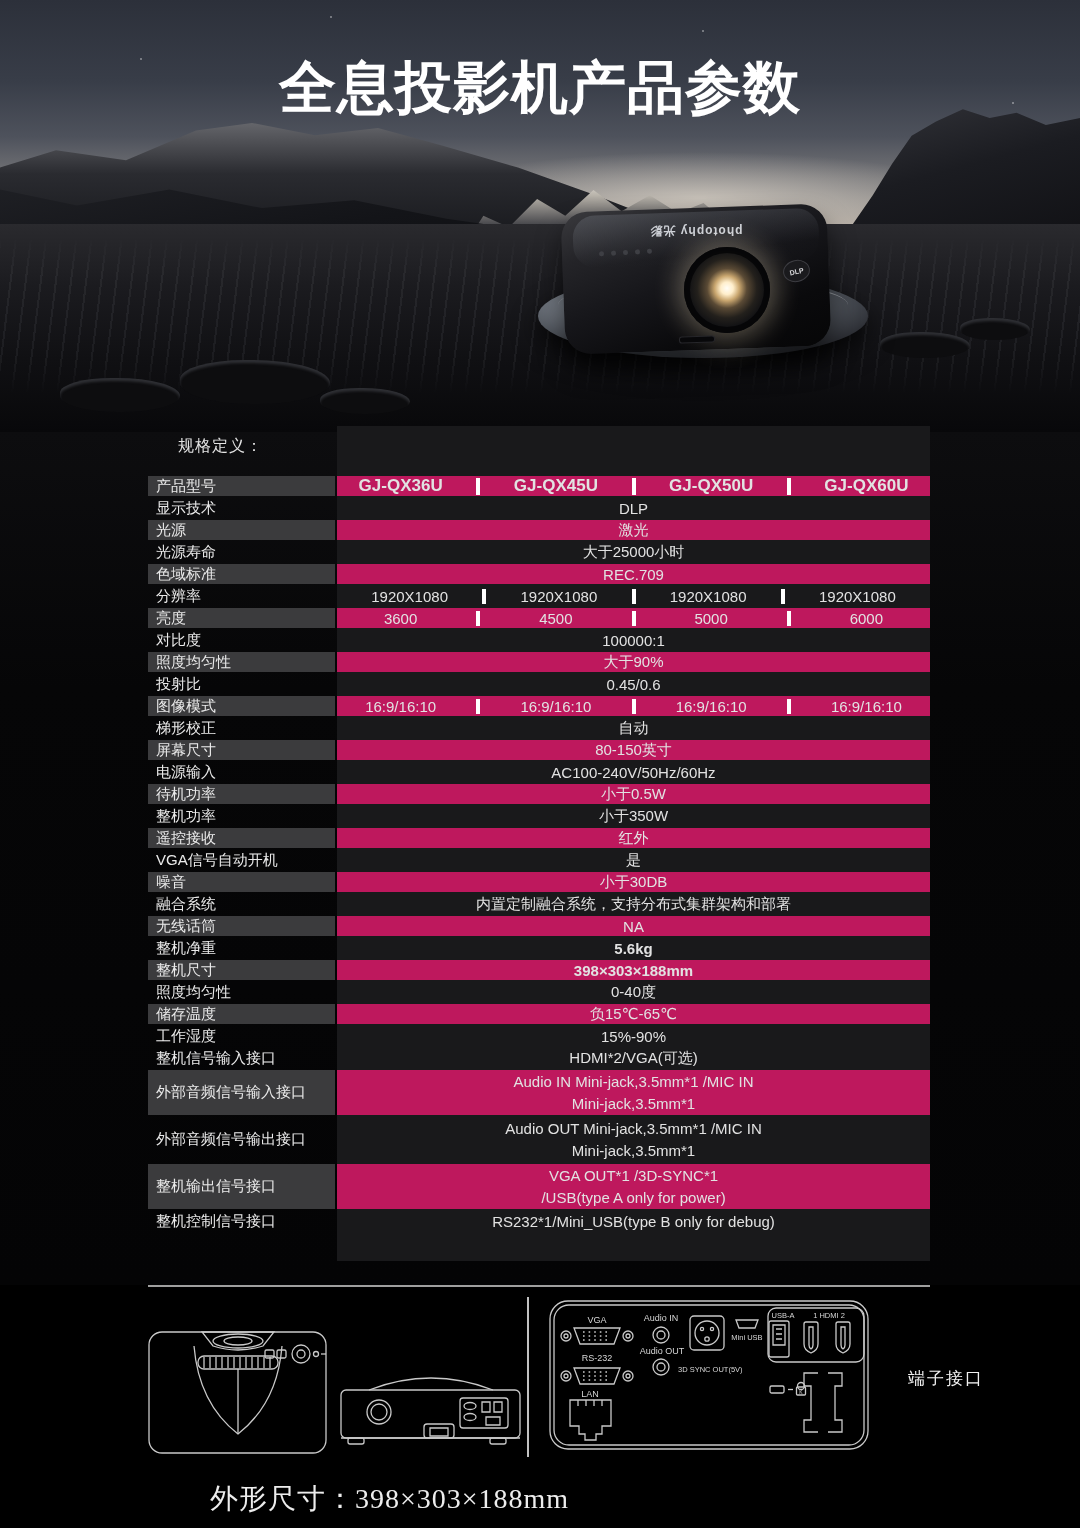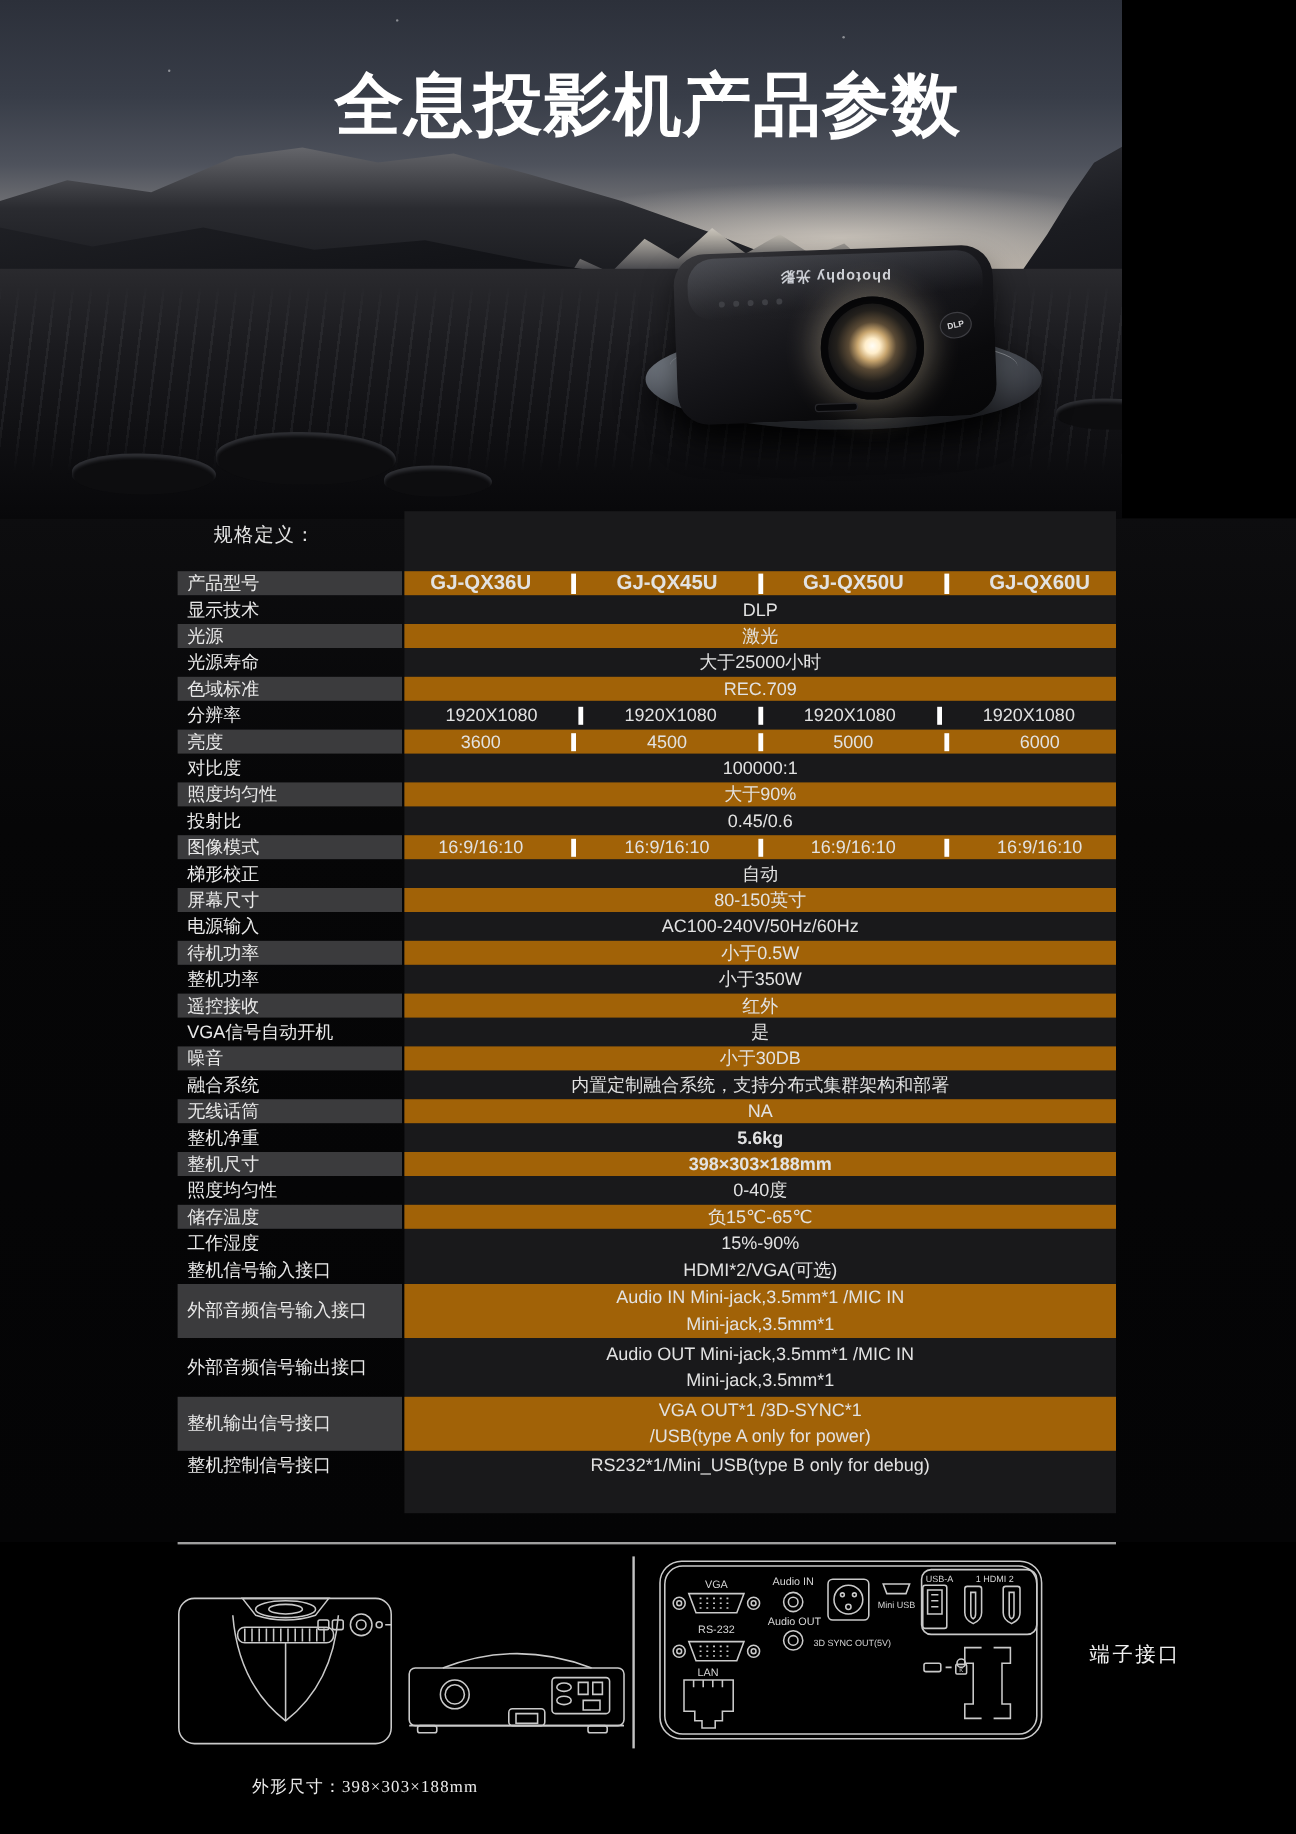--- a/index.html
+++ b/index.html
@@ -1,21 +1,21 @@
 <!DOCTYPE html>
 <html><head>
 <meta charset="utf-8">
 <style>
   * { margin:0; padding:0; box-sizing:border-box; }
   html,body { background:#000; }
   body { width:1080px; height:1528px; position:relative; overflow:hidden;
          font-family:"Liberation Sans","DejaVu Sans",sans-serif; }
 
   
-  .hero { position:absolute; left:0; top:0; width:935px; height:432px; overflow:hidden; }
+  .hero { position:absolute; left:0; top:0; width:1080px; height:432px; overflow:hidden; }
   .sky { position:absolute; left:0; top:0; width:1080px; height:236px;
          background:linear-gradient(to bottom,#2c303a 0%,#383d48 34%,#4e525c 58%,#7f7e7f 80%,#ada69e 94%,#c2bab0 100%); }
   .horizon-glow { position:absolute; left:400px; top:148px; width:600px; height:100px;
          background:radial-gradient(ellipse at center, rgba(228,220,208,.65), transparent 65%); }
   .star { position:absolute; width:2px; height:2px; border-radius:50%; background:#fff; opacity:.45; }
   .mtn-left-far { position:absolute; left:0; top:118px; width:700px; height:124px;
          background:linear-gradient(to bottom,#6a6b70,#2a2b30 45%,#17181c);
          clip-path:polygon(0 40%,8% 26%,18% 34%,28% 10%,36% 4%,45% 14%,54% 8%,63% 22%,74% 40%,85% 62%,100% 95%,100% 100%,0 100%); }
   .mtn-left-near { position:absolute; left:0; top:150px; width:770px; height:132px;
          background:linear-gradient(170deg,#232429,#131418 50%,#0b0b0e);
@@ -71,39 +71,39 @@
   .spec-label { position:absolute; left:156px; top:436px; font-size:16px; color:#e3e3e3; letter-spacing:1px;margin-left:22px; }
   .value-panel { position:absolute; left:337px; top:426px; width:593px; height:835px; background:#19191b; }
   .spec-rows { position:absolute; left:148px; top:476px; width:782px; display:flex; flex-direction:column; gap:2px; }
   .srow { display:flex; gap:2px; height:20px; }
   .srow.tall { height:45px; }
   .slabel { width:187px; font-size:15px; color:#eaeaea; display:flex; align-items:center;
          padding-left:8px; flex:none; }
   .svalue { flex:1; display:flex; align-items:center; justify-content:center; text-align:center;
          font-size:15px; color:#e2e2e2; }
   .srow.light .slabel { background:#3b3b3d; }
-  .srow.light .svalue { background:#a16207;gap:12px; }
+  .srow.light .svalue { background:#be185d;gap:12px; }
   .srow.bold .svalue { font-weight:700; }
   .srow.model .svalue { font-size:17px; }
   .svalue.quad { justify-content:stretch; }
   .svalue .cell { flex:1; text-align:center; }
   .sep { width:4px; height:15px; background:#ffffff; align-self:center; flex:none; }
   .srow.model .sep { height:17px; }
   .svalue.two-line { white-space:pre-line; line-height:1.45; }
 
   
   .bottom-rule { position:absolute; left:148px; top:1285px; width:782px; height:2px; background:#9f9f9f; }
   .v-rule { position:absolute; left:527px; top:1297px; width:2px; height:160px; background:#c2c2c2; }
   svg.draw { position:absolute; }
   svg.draw * { vector-effect:non-scaling-stroke; }
   .draw path, .draw rect, .draw circle, .draw ellipse, .draw line {
          fill:none; stroke:#c9c9c9; stroke-width:1.3; }
   .draw text { fill:#d6d6d6; stroke:none; font-family:"Liberation Sans","DejaVu Sans",sans-serif; }
   .ports-caption { position:absolute; left:872px; top:1367px; font-size:17px; color:#f0f0f0; letter-spacing:2px;margin-left:36px; }
-  .footer-dim { position:absolute; left:210px; top:1480px; font-size:14px; color:#ededed;
+  .footer-dim { position:absolute; left:210px; top:1480px; font-size:28px; color:#ededed;
          font-family:"Liberation Serif","DejaVu Serif",serif; letter-spacing:1px; }
 </style>
 </head>
 <body>
 
 <div class="hero">
   <div class="sky"></div>
   <div class="star" style="left:330px;top:16px"></div>
   <div class="star" style="left:702px;top:30px"></div>
   <div class="star" style="left:1012px;top:102px"></div>

